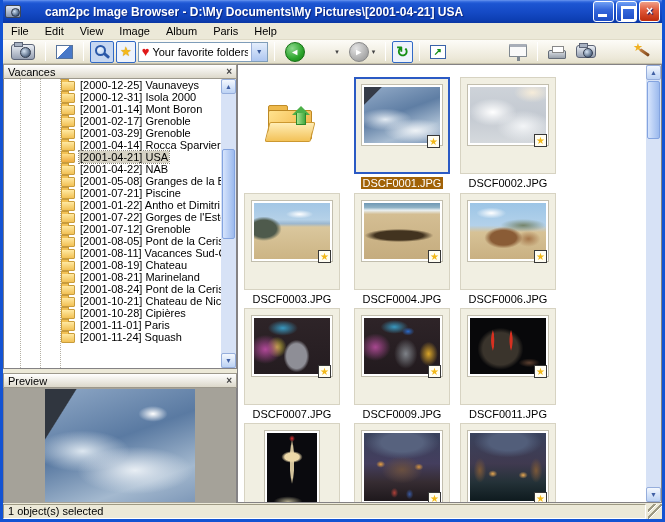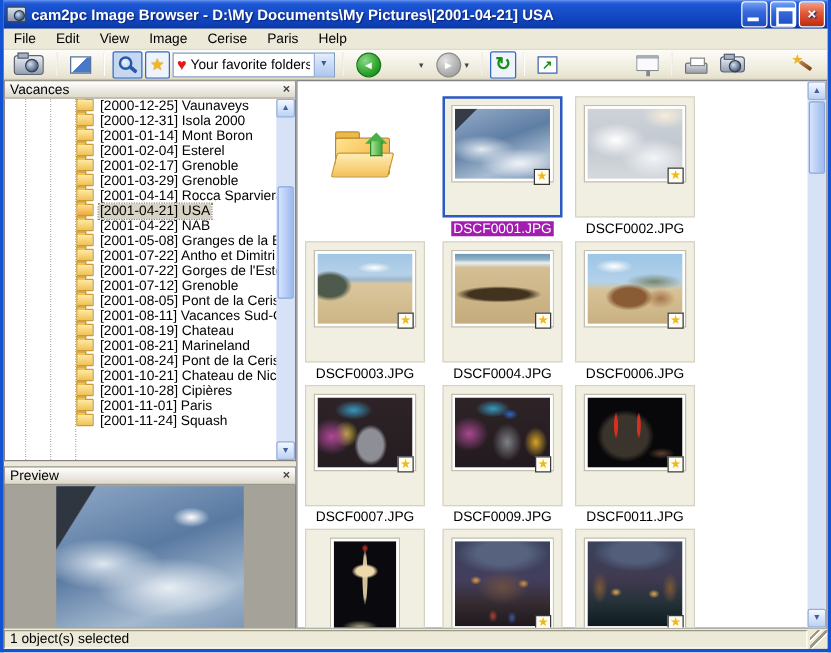--- a/index.html
+++ b/index.html
@@ -11,21 +11,21 @@
     overflow:hidden; }
 
   
   .titlebar { position:absolute; left:-3px; right:-3px; top:0; height:23px;
     background:linear-gradient(180deg,#6a96ef 0%,#2f67dd 8%,#1c55d2 16%,#1449c4 55%,#0d3fb4 85%,#0a36a2 100%);
     display:flex; align-items:center; padding:0 5px; color:#fff; font-weight:bold; font-size:12px;
     text-shadow:1px 1px 1px #09237a; }
   .appicon { width:16px; height:13px; background:linear-gradient(180deg,#dfe6f2,#8494ae); border:1px solid #3c4658; border-radius:2px; position:relative; margin-right:4px; flex:none;}
   .appicon::before { content:''; position:absolute; left:5px; top:2px; width:7px; height:7px; border-radius:50%;
     background:radial-gradient(circle at 35% 35%,#cfe0f2,#3c5678 75%); border:1px solid #2c3648; }
-  .title-text { flex:1; white-space:nowrap; overflow:hidden; }
+  .title-text { flex:1; white-space:nowrap; overflow:hidden;margin-left:20px; }
   .winbtns { display:flex; gap:2px; margin-left:4px; }
   .wbtn { width:21px; height:21px; border:1px solid #fff; border-radius:3px; position:relative;
     background:linear-gradient(180deg,#70a0f4 0%,#3668dc 40%,#2050c8 90%); }
   .wbtn.close { background:linear-gradient(180deg,#f0a088 0%,#e05838 45%,#c03010 95%); color:#fff;
     font-size:12px; font-weight:bold; text-align:center; line-height:19px; }
   .wbtn.min::after { content:''; position:absolute; left:4px; bottom:4px; width:9px; height:3px; background:#fff; }
   .wbtn.max::after { content:''; position:absolute; left:4px; top:4px; width:11px; height:10px; border:2px solid #fff; border-top-width:3px; }
 
   
   .menubar { position:absolute; left:0; right:0; top:23px; height:17px; background:#ece9d8; display:flex; align-items:center; border-bottom:1px solid #e0dcc8; }
@@ -73,21 +73,21 @@
   
   .phead { position:absolute; left:0; width:234px; height:15px; background:linear-gradient(180deg,#ffffff,#dcd8ca);
     border:1px solid #9c988c; display:flex; align-items:center; padding:0 4px; font-size:11px; }
   .phead .x { margin-left:auto; font-size:10px; font-weight:bold; color:#444; line-height:11px; }
   .folders-head { top:64px; }
   .preview-head { top:373px; }
 
   .tree { position:absolute; left:0; top:79px; width:234px; height:290px; background:#fff; border:1px solid #848284; border-top:none; overflow:hidden;
     background-image:repeating-linear-gradient(180deg,#b4b0a4 0 1px,transparent 1px 2px),repeating-linear-gradient(180deg,#b4b0a4 0 1px,transparent 1px 2px),repeating-linear-gradient(180deg,#b4b0a4 0 1px,transparent 1px 2px);
     background-position:16px 0,36px 0,56px 0; background-size:1px 100%,1px 100%,1px 100%; background-repeat:no-repeat; }
-  .trow { height:12px; line-height:12px; padding-left:57px; white-space:nowrap; display:flex; align-items:flex-start; }
+  .trow { height:12px; line-height:12px; padding-left:57px; white-space:nowrap; display:flex; align-items:flex-end; }
   .ticon { width:14px; height:10px; flex:none; background:linear-gradient(180deg,#ffe9a2,#f2c155); border:1px solid #c89c3c; border-radius:1px; position:relative; margin-right:4px; }
   .ticon::before { content:''; position:absolute; left:-1px; top:-3px; width:6px; height:2px; background:#f2c155; border:1px solid #c89c3c; border-bottom:none; }
   .trow .tl { font-size:11px; padding:0 1px; }
   .trow.sel .ticon { background:linear-gradient(180deg,#ffdf8a,#eda93c); }
   .trow.sel .tl { background:#d6d2c4; outline:1px dotted #8c887c; }
 
   .preview-body { position:absolute; left:0; top:388px; width:234px; height:115px; background:#a5a299; border-left:1px solid #848284; border-right:1px solid #848284; display:flex; align-items:flex-start; justify-content:center; }
   .preview-img { width:150px; height:113px; margin-top:1px; }
 
   
@@ -100,21 +100,21 @@
   .main { position:absolute; left:234px; right:0; top:64px; bottom:16px; background:#fff; border:1px solid #848284; overflow:hidden; }
   .cell { position:absolute; width:96px; }
   .tile { position:relative; width:96px; height:97px; background:#f1efe2; border:1px solid #d7d3c2; }
   .tile.plain { background:none; border:none; }
   .tile.sel { border:2px solid #2b5ac4; }
   .ph { width:80px; height:60px; margin:7px auto 0; border:2px solid #fff; box-shadow:0 0 0 1px #c2beae; }
   .tile.sel .ph { margin-top:6px; }
   .badge { position:absolute; right:8px; top:56px; width:13px; height:13px; background:#fffdf2; border:1px solid #383838; color:#f2b818; font-size:10px; line-height:11px; text-align:center; }
   .clabel { margin-top:13px; text-align:center; font-size:11px; height:14px; line-height:14px; white-space:nowrap; }
   .tile + .clabel { margin-top:2px; }
-  .clabel .hl { background:#a21caf; color:#fff; padding:0 2px; }
+  .clabel .hl { background:#a16207; color:#fff; padding:0 2px; }
 
   .folderup { position:relative; width:52px; height:48px; margin:22px auto 0; }
   .folderup .tab { position:absolute; left:2px; top:6px; width:20px; height:7px; background:#eeb94c; border:1px solid #c08c28; border-radius:2px 2px 0 0; }
   .folderup .body { position:absolute; left:2px; top:11px; width:44px; height:30px; background:linear-gradient(135deg,#ffe28e,#efac38); border:1px solid #bc8824; border-radius:2px; }
   .folderup .front { position:absolute; left:1px; bottom:5px; width:46px; height:20px; background:linear-gradient(180deg,#ffedb6,#f3c258); border:1px solid #cc9830; border-radius:2px; transform:skewX(-14deg); }
   .folderup .arr-head { position:absolute; right:8px; top:-2px; width:0; height:0; border:9px solid transparent; border-bottom:9px solid #4cb048; }
   .folderup .arr-stem { position:absolute; right:12px; top:14px; width:10px; height:12px; background:linear-gradient(90deg,#a8e490,#44a840); border:1px solid #2c882c; border-top:none; }
 
   
   [data-art="aerial-wing"] { background-image:linear-gradient(135deg,#353b47 0%,#353b47 13%,rgba(53,59,71,0) 14%),radial-gradient(60% 30% at 68% 78%,#eef2f6 0%,rgba(238,242,246,0) 70%),radial-gradient(50% 28% at 28% 58%,#e2eaf2 0%,rgba(226,234,242,0) 70%),linear-gradient(160deg,#93abc8 0%,#5f7ea4 45%,#a9bdd2 75%,#8099b9 100%); }
@@ -152,21 +152,21 @@
       <span class="wbtn max"></span>
       <span class="wbtn close">×</span>
     </span>
   </div>
 
   <div class="menubar">
     <span class="menuitem">File</span>
     <span class="menuitem">Edit</span>
     <span class="menuitem">View</span>
     <span class="menuitem">Image</span>
-    <span class="menuitem">Cerise</span>
+    <span class="menuitem">Album</span>
     <span class="menuitem">Paris</span>
     <span class="menuitem">Help</span>
   </div>
 
   <div class="toolbar">
     <span class="tbtn">
         <span class="ico-cam"></span>
       </span>
     <span class="tsep"></span>
     <span class="tbtn">
@@ -233,24 +233,20 @@
     <div class="trow">
         <span class="ticon"></span>
         <span class="tl">[2000-12-31] Isola 2000</span>
       </div>
     <div class="trow">
         <span class="ticon"></span>
         <span class="tl">[2001-01-14] Mont Boron</span>
       </div>
     <div class="trow">
         <span class="ticon"></span>
-        <span class="tl">[2001-02-04] Esterel</span>
-      </div>
-    <div class="trow">
-        <span class="ticon"></span>
         <span class="tl">[2001-02-17] Grenoble</span>
       </div>
     <div class="trow">
         <span class="ticon"></span>
         <span class="tl">[2001-03-29] Grenoble</span>
       </div>
     <div class="trow">
         <span class="ticon"></span>
         <span class="tl">[2001-04-14] Rocca Sparviera</span>
       </div>
@@ -261,21 +257,25 @@
     <div class="trow">
         <span class="ticon"></span>
         <span class="tl">[2001-04-22] NAB</span>
       </div>
     <div class="trow">
         <span class="ticon"></span>
         <span class="tl">[2001-05-08] Granges de la Brasque</span>
       </div>
     <div class="trow">
         <span class="ticon"></span>
-        <span class="tl">[2001-07-22] Antho et Dimitri</span>
+        <span class="tl">[2001-07-21] Piscine</span>
+      </div>
+    <div class="trow">
+        <span class="ticon"></span>
+        <span class="tl">[2001-01-22] Antho et Dimitri</span>
       </div>
     <div class="trow">
         <span class="ticon"></span>
         <span class="tl">[2001-07-22] Gorges de l'Esteron</span>
       </div>
     <div class="trow">
         <span class="ticon"></span>
         <span class="tl">[2001-07-12] Grenoble</span>
       </div>
     <div class="trow">

